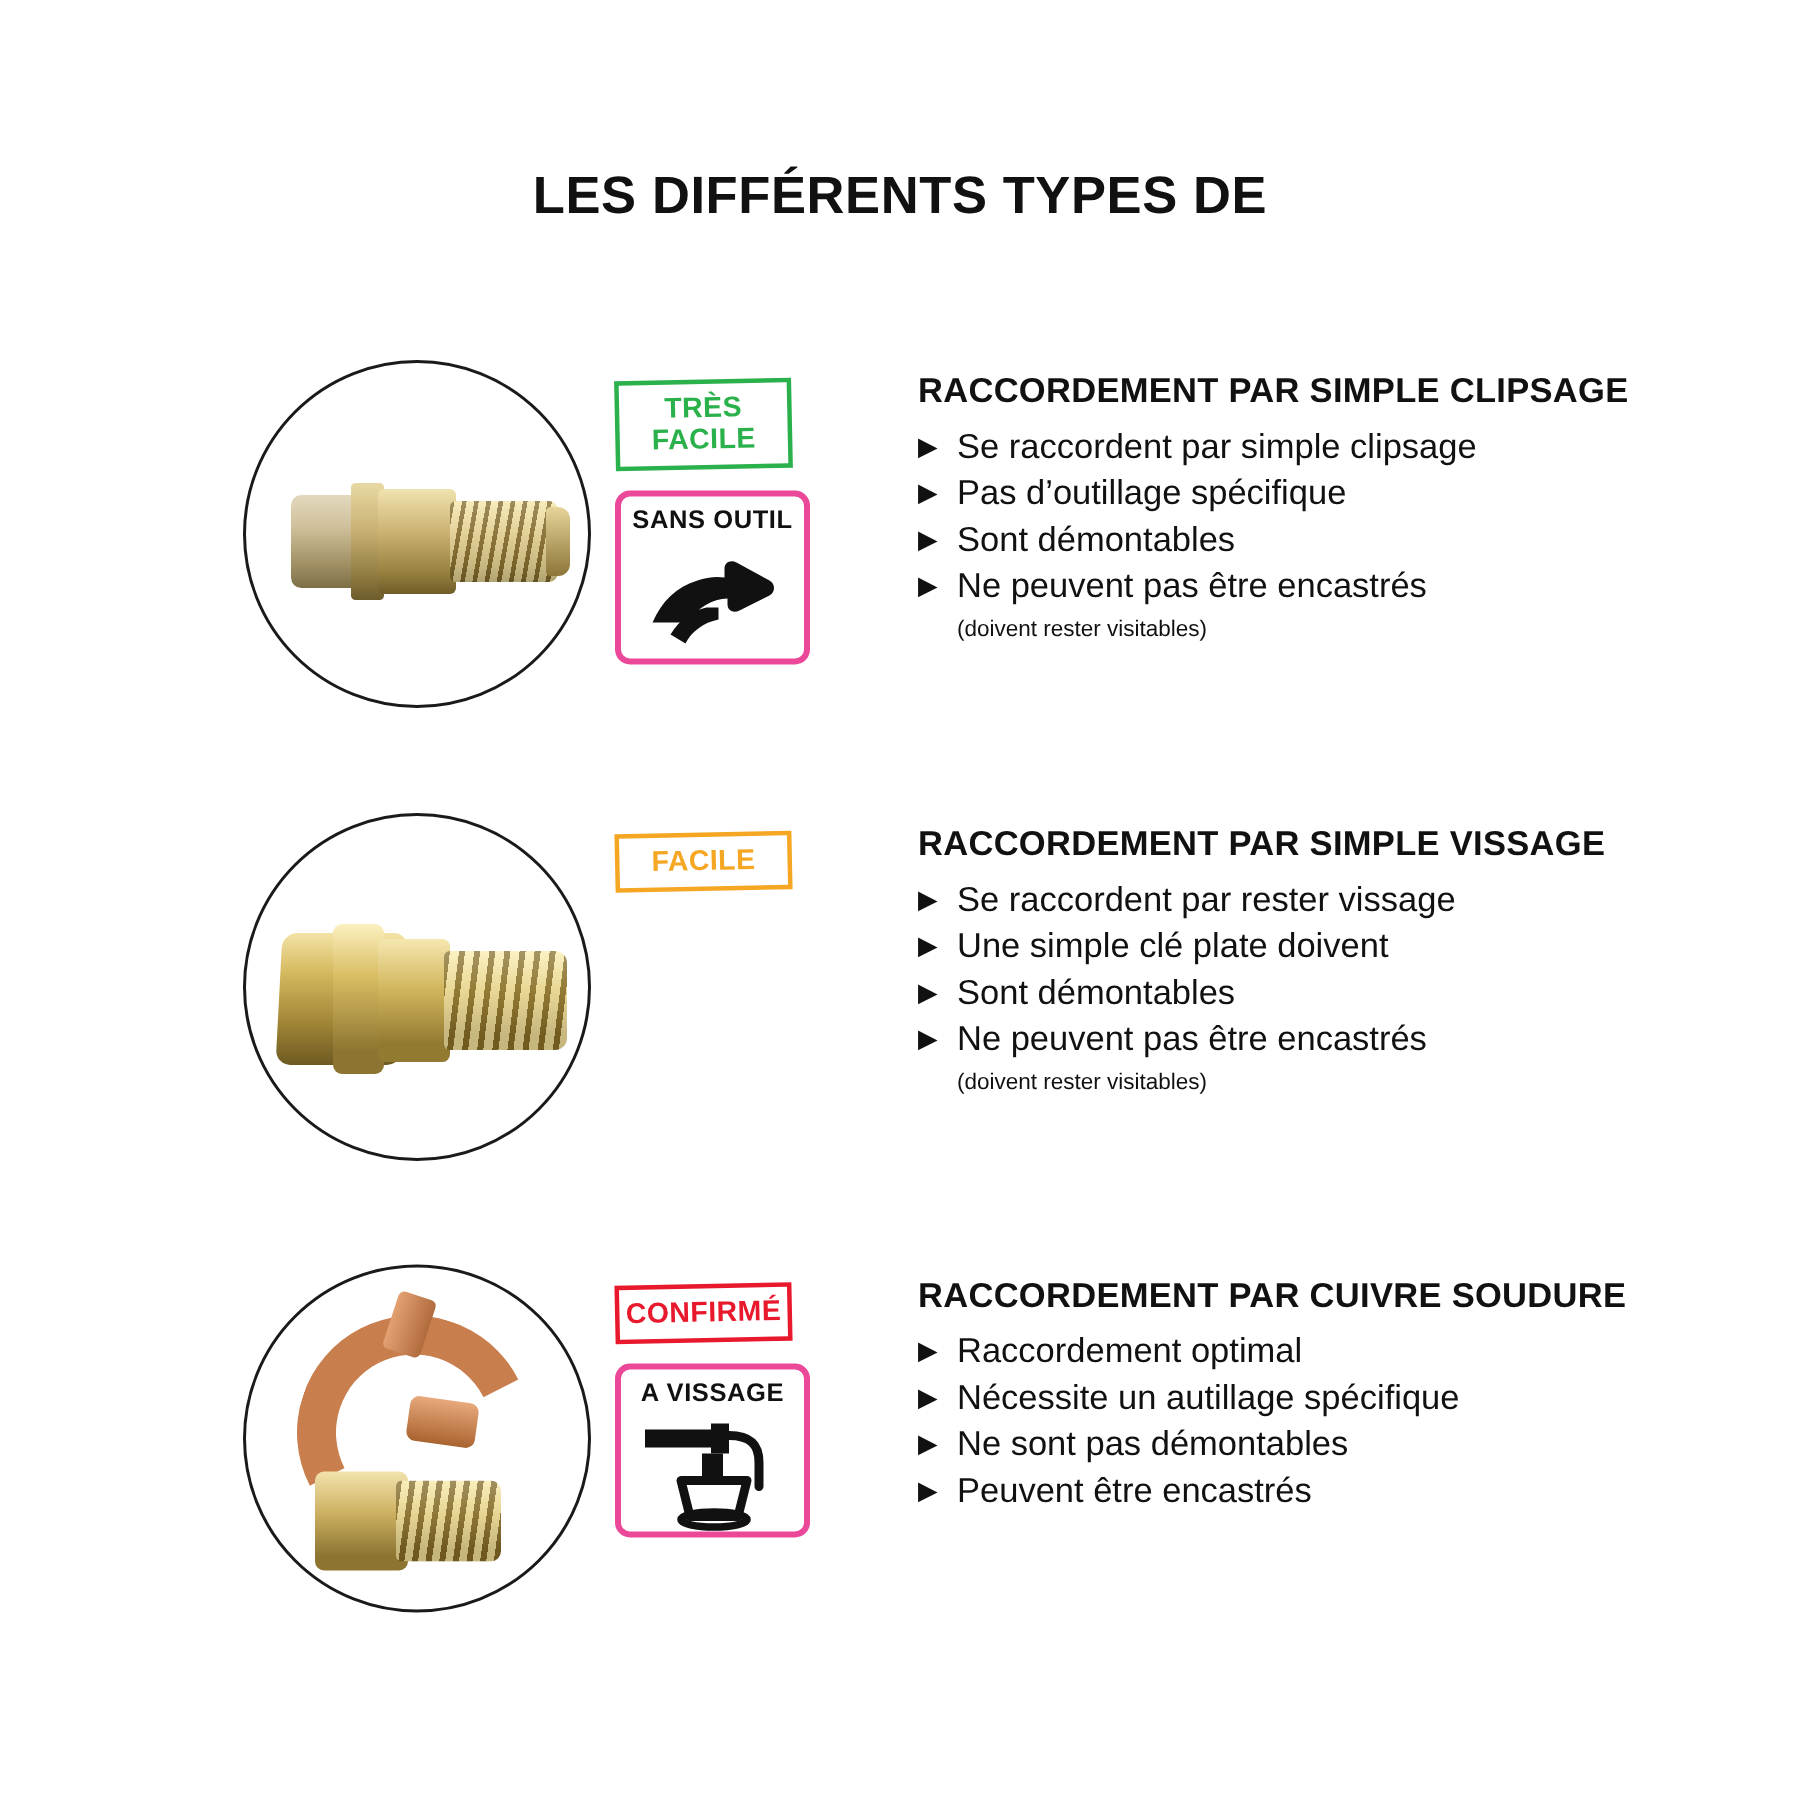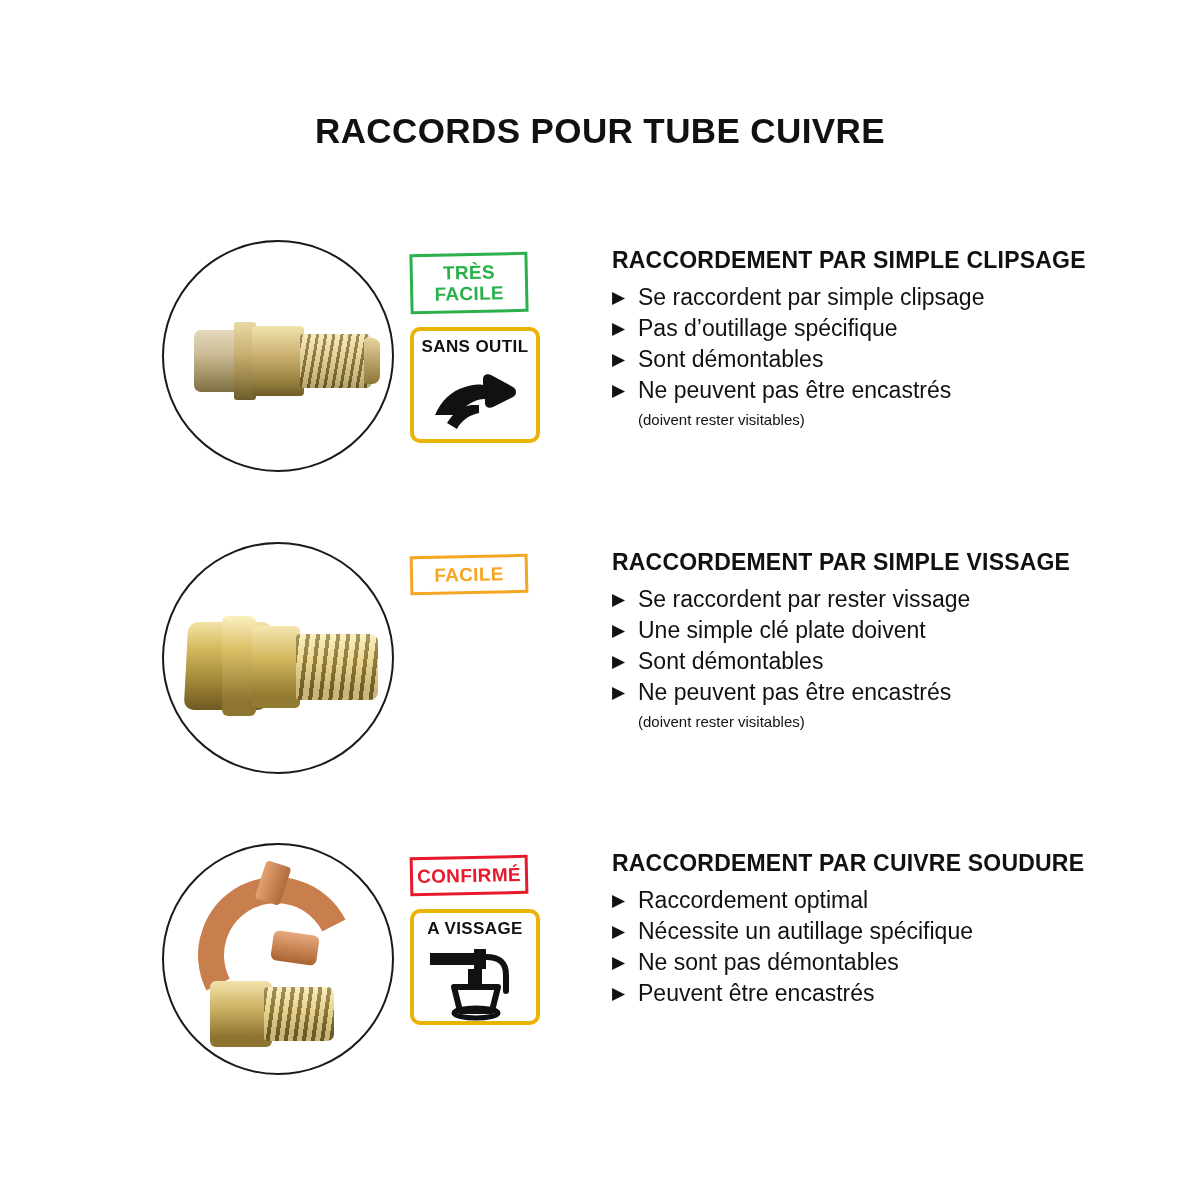--- a/index.html
+++ b/index.html
@@ -197,21 +197,21 @@
     letter-spacing: 0.3px;
     box-sizing: border-box;
   }
   #row-1 .level-badge { border-color: #f5a623; color: #f5a623; }
   #row-2 .level-badge { border-color: #e8192c; color: #e8192c; }
 
   .tool-badge {
     margin-top: 14px;
     width: 130px;
     height: 116px;
-    border: 4px solid #eab308;
+    border: 4px solid #ec4899;
     border-radius: 10px;
     box-sizing: border-box;
     position: relative;
     background: #ffffff;
   }
   .tool-badge-label {
     position: absolute;
     top: 6px;
     left: 0;
     width: 100%;
@@ -264,21 +264,21 @@
   .bullet-sub {
     display: block;
     font-size: 15px;
     line-height: 28px;
   }
 </style>
 </head>
 <body>
 
 <div id="title-block">
-  <div class="title-line">RACCORDS POUR TUBE CUIVRE</div>
+  <div class="title-line">LES DIFFÉRENTS TYPES DE</div>
 </div>
 
 <div class="row" id="row-0">
 
   <div class="photo-circle">
     <div class="fit-wrap">
       <div class="pf-sleeve"></div>
       <div class="pf-collar"></div>
       <div class="pf-body"></div>
       <div class="pf-thread"></div>

